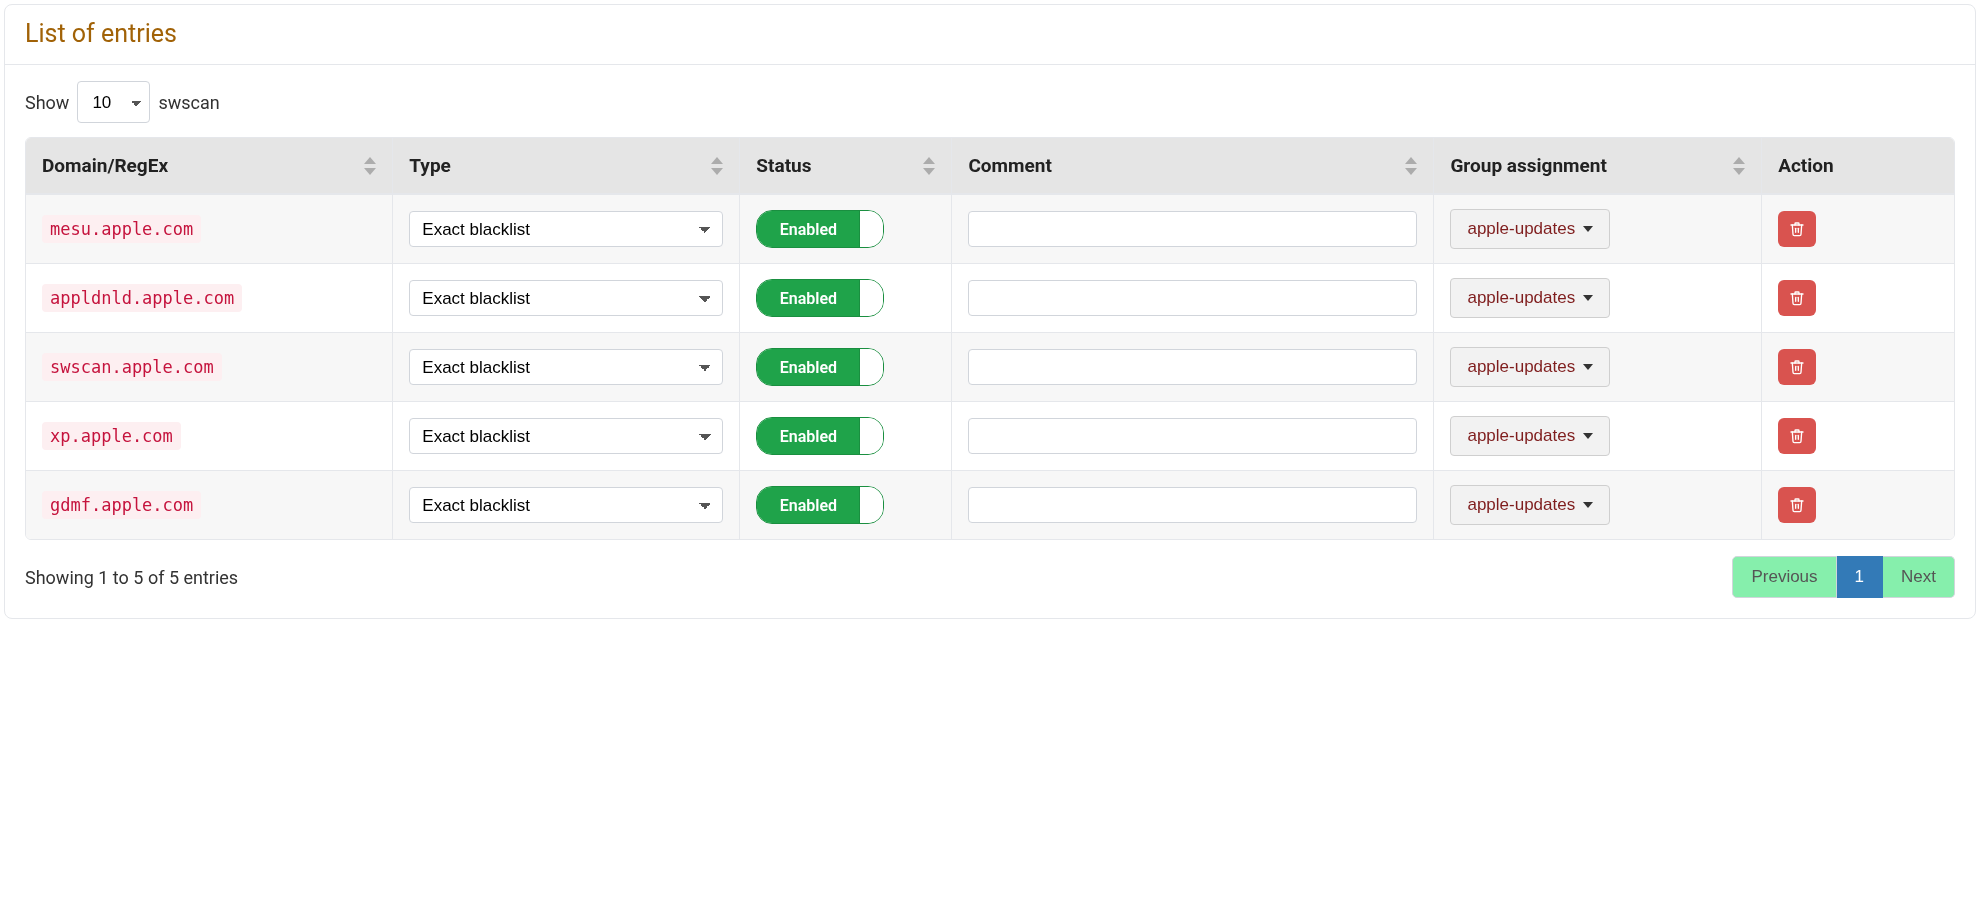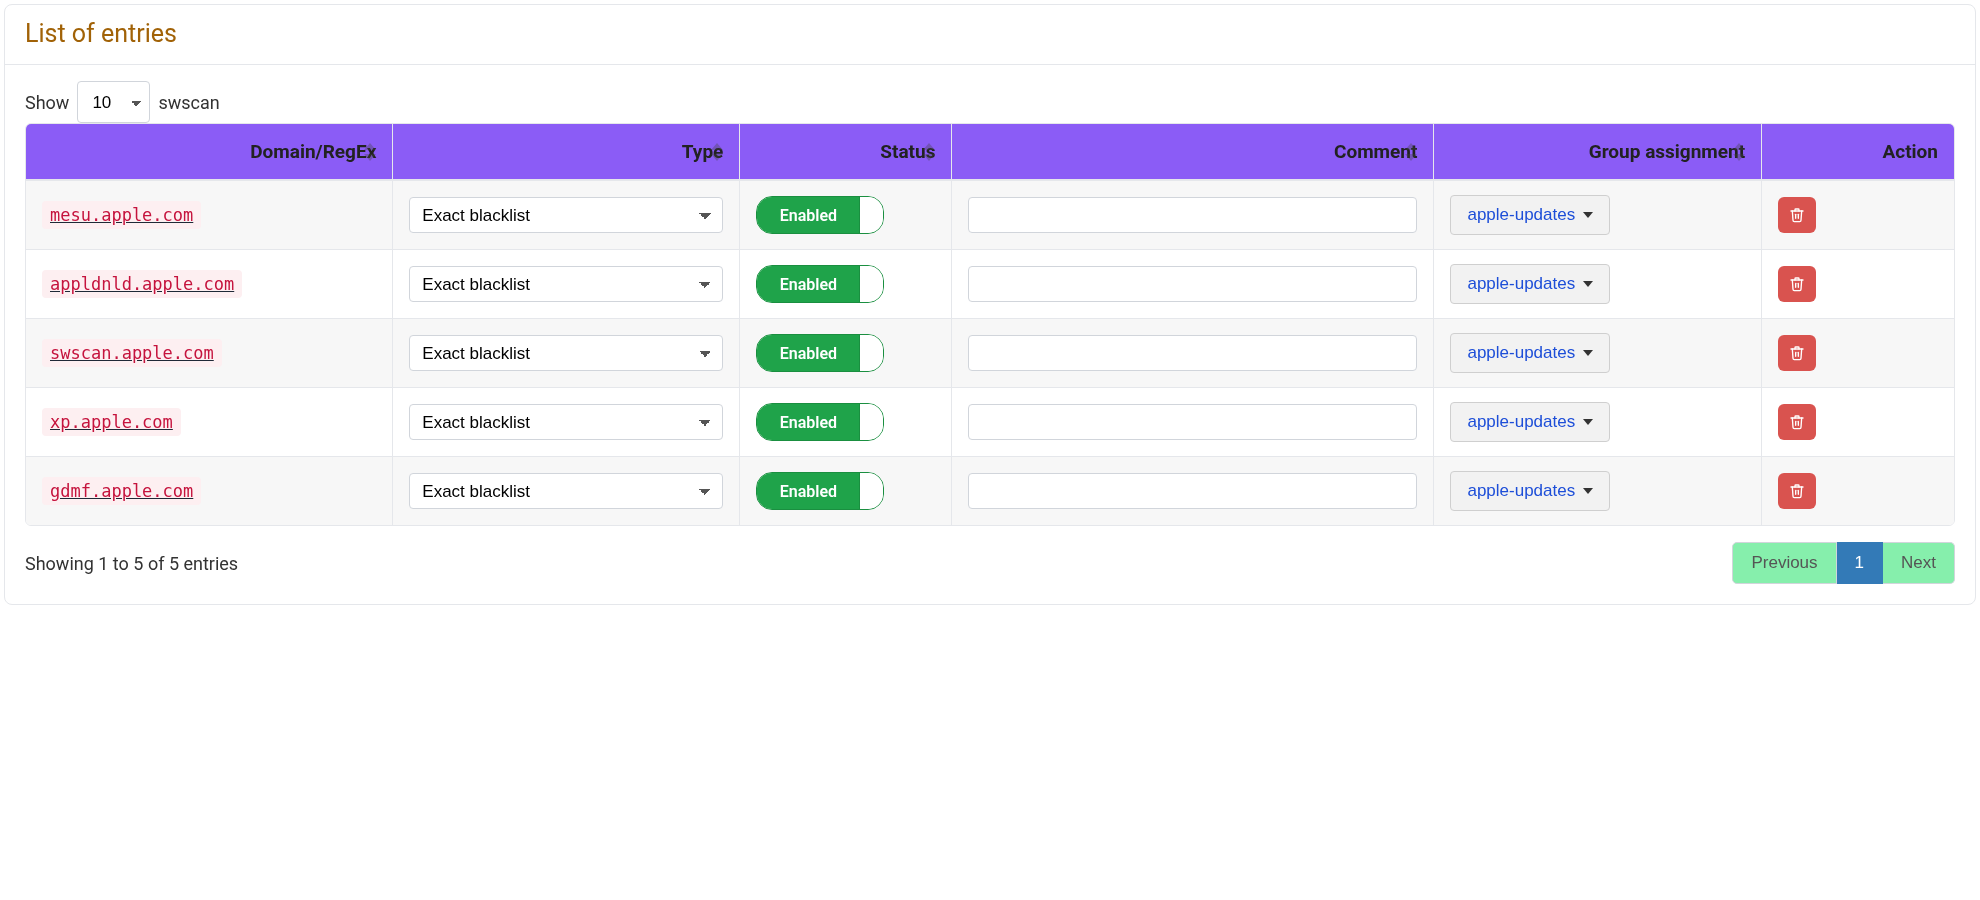--- a/index.html
+++ b/index.html
@@ -38,20 +38,21 @@
     border-bottom:1px solid var(--border);
     font-size:25px;
     font-weight:400;
     color:#a16207;
   }
   .panel-body{padding:16px 20px 20px;}
   .controls{
     display:flex;
     justify-content:space-between;
     align-items:center;
+    margin-bottom:14px;
     font-size:18px;
     color:#333;
   }
   .controls .left,.controls .right{display:flex;align-items:center;gap:8px;}
   select.entries{
     height:42px;
     padding:4px 28px 4px 14px;
     border:1px solid var(--border2);
     border-radius:4px;
     background:#fff;
@@ -70,46 +71,45 @@
   }
   table.dt{
     width:100%;
     border-collapse:separate;
     border-spacing:0;
     border:1px solid var(--border);
     border-radius:6px;
     overflow:hidden;
   }
   table.dt thead th{
-    text-align:right;
+    text-align:left;
     font-weight:700;
     font-size:19px;
     color:#222;
     padding:16px 16px;
-    background:#8b5cf6;
+    background:#e5e5e5;
     border-bottom:1px solid var(--border);
     position:relative;
     white-space:nowrap;
   }
   table.dt thead th + th{border-left:1px solid var(--border);}
   .sort-icon{
     width:16px;height:18px;
     position:absolute;right:12px;top:50%;transform:translateY(-50%);
     opacity:.35;
   }
   .sort-icon::before,.sort-icon::after{
     content:"";position:absolute;left:0;width:0;height:0;border-left:6px solid transparent;border-right:6px solid transparent;
   }
   .sort-icon::before{top:0;border-bottom:7px solid #444;}
   .sort-icon::after{bottom:0;border-top:7px solid #444;}
   table.dt tbody td{
     padding:14px 16px;
     vertical-align:middle;
     border-top:1px solid var(--border);
-    text-decoration:underline;
   }
   table.dt tbody td + td{border-left:1px solid var(--border);}
   table.dt tbody tr:nth-child(odd) td{background:var(--row-alt);}
   table.dt tbody tr:nth-child(even) td{background:#fff;}
   code.domain{
     font-family:ui-monospace,SFMono-Regular,Menlo,Consolas,monospace;
     background:var(--code-bg);
     color:var(--code-fg);
     padding:4px 8px;
     border-radius:4px;
@@ -137,21 +137,21 @@
     flex:1;display:flex;align-items:center;justify-content:center;
     background:var(--green);color:#fff;font-weight:600;font-size:16px;padding:0 14px;
   }
   .toggle-knob{
     width:24px;background:#fff;border-left:1px solid var(--green2);
   }
   .group-btn{
     display:inline-flex;align-items:center;gap:8px;
     height:40px;padding:0 16px;
     background:var(--btn-bg);border:1px solid var(--btn-border);border-radius:4px;
-    font-size:17px;color:#1d4ed8;cursor:pointer;
+    font-size:17px;color:#7f1d1d;cursor:pointer;
   }
   .caret{
     width:0;height:0;border-left:5px solid transparent;border-right:5px solid transparent;border-top:6px solid #333;
   }
   .del-btn{
     width:38px;height:36px;border:none;border-radius:6px;
     background:var(--danger);color:#fff;display:inline-flex;align-items:center;justify-content:center;cursor:pointer;
   }
   .trash-icon{width:16px;height:18px;}
   .footer{

